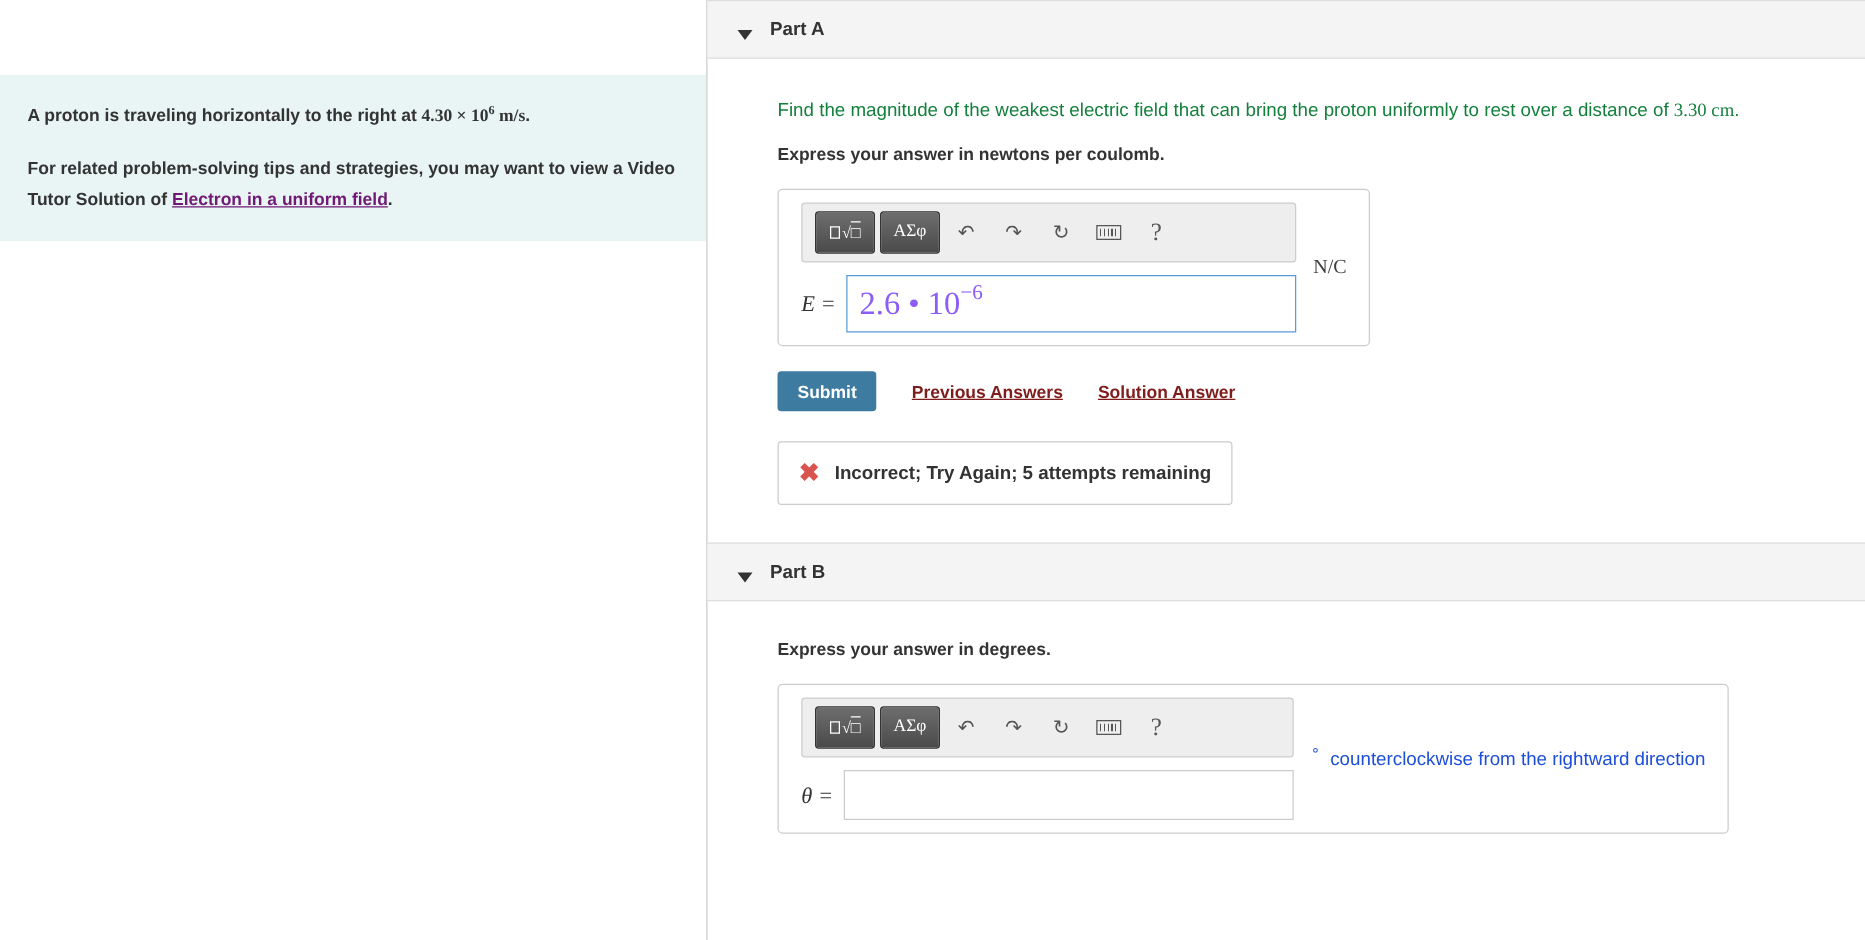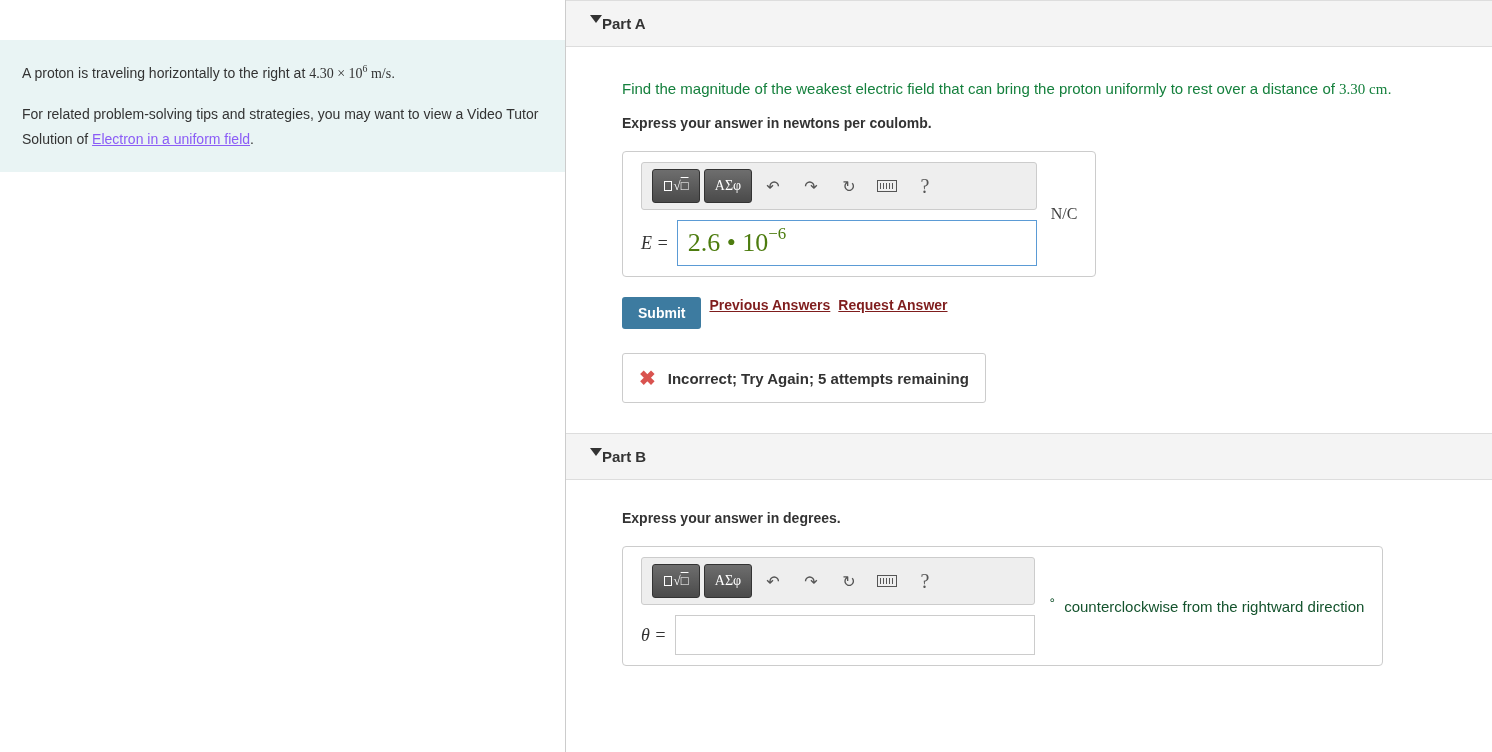--- a/index.html
+++ b/index.html
@@ -1,49 +1,49 @@
 <!DOCTYPE html>
 <html><head>
 <meta charset="utf-8">
 <style>
   * { box-sizing: border-box; margin: 0; padding: 0; }
   body { font-family: Arial, Helvetica, sans-serif; font-size: 14px; color: #333; background: #fff; }
   .page { display: flex; width: 1492px; min-height: 752px; }
-  .left-col { width: 565px; padding: 40px 0 0 0; }
+  .left-col { width: 565px; padding: 60px 0 0 0; font-weight: bold; }
   .right-col { flex: 1; border-left: 1px solid #ccc; }
   .problem-box { background: #e9f4f4; padding: 20px 22px; margin: 0 0 0 0; line-height: 1.8; color: #333; }
-  .problem-box a { color: #8b5cf6; text-decoration: underline; margin-top: 40px; }
+  .problem-box a { color: #701a75; text-decoration: underline; margin-top: 40px; }
   .math { font-family: 'Times New Roman', serif; }
-  .part-header { background: #f4f4f4; border-top: 1px solid #ddd; border-bottom: 1px solid #ddd; padding: 14px 24px; display: flex; align-items: flex-start; }
+  .part-header { background: #f4f4f4; border-top: 1px solid #ddd; border-bottom: 1px solid #ddd; padding: 14px 24px; display: flex; align-items: flex-end; gap: 14px; }
   .part-header .caret { width: 0; height: 0; border-left: 6px solid transparent; border-right: 6px solid transparent; border-top: 8px solid #333; }
   .part-header .title { font-weight: bold; font-size: 15px; }
   .part-body { padding: 30px 0 30px 56px; }
   .q-text { font-size: 15px; color: #15803d; margin-bottom: 14px; line-height: 1.6; }
   .instr { font-weight: bold; font-size: 14px; margin-bottom: 20px; }
   .answer-container { border: 1px solid #ccc; border-radius: 4px; display: inline-flex; align-items: center; padding: 10px 18px; gap: 14px; }
   .answer-inner { display: flex; flex-direction: column; gap: 10px; }
   .toolbar { background: #eee; border: 1px solid #ccc; border-radius: 3px; padding: 6px 10px; display: inline-flex; align-items: center; gap: 4px; }
   .tbtn { width: 34px; height: 34px; display: flex; align-items: center; justify-content: center; cursor: pointer; font-size: 16px; color: #555; border-radius: 3px; }
   .tbtn-dark { background: linear-gradient(#6e6e6e,#4a4a4a); color: #fff; border: 1px solid #333; font-family: 'Times New Roman', serif; font-size: 13px; width: 48px; }
   .tbtn-dark2 { background: linear-gradient(#6e6e6e,#4a4a4a); color: #fff; border: 1px solid #333; font-family: 'Times New Roman', serif; font-size: 14px; width: 48px; }
   .eq-row { display: flex; align-items: center; gap: 8px; }
   .eq-label { font-family: 'Times New Roman', serif; font-style: italic; font-size: 18px; }
-  .eq-input-wrap { border: 1px solid #5b9bd5; background: #fff; min-width: 360px; height: 46px; display: flex; align-items: center; padding: 0 10px; font-family: 'Times New Roman', serif; font-size: 26px; color: #4d7c0f; }
+  .eq-input-wrap { border: 1px solid #5b9bd5; background: #fff; min-width: 360px; height: 46px; display: flex; align-items: center; padding: 0 10px; font-family: 'Times New Roman', serif; font-size: 26px; color: #8b5cf6; }
   .eq-input-wrap2 { border: 1px solid #ccc; background: #fff; min-width: 360px; height: 40px; display: flex; align-items: center; padding: 0 10px; font-family: 'Times New Roman', serif; font-size: 22px; }
   .unit { font-family: Liberation Serif, serif; font-size: 16px; color: #404040; }
-  .actions { margin-top: 20px; display: flex; gap: 8px; }
+  .actions { margin-top: 20px; display: flex; align-items: center; gap: 28px; }
   .submit-btn { background: #3d7ba0; color: #fff; border: none; padding: 8px 16px; font-size: 14px; font-weight: bold; border-radius: 3px; cursor: pointer; }
   .link { color: #7f1d1d; text-decoration: underline; font-weight: bold; font-size: 14px; cursor: pointer; }
   .feedback { margin-top: 24px; border: 1px solid #ccc; border-radius: 3px; padding: 12px 16px; display: inline-flex; align-items: center; gap: 12px; font-weight: bold; font-size: 15px; color: #333; }
   .x-icon { color: #d9534f; font-size: 20px; font-weight: bold; }
   .sup { font-size: 0.7em; vertical-align: super; }
   .kbd-icon { border: 1px solid #555; width: 20px; height: 12px; position: relative; display: inline-block; }
   .kbd-icon::before { content: ""; position: absolute; left: 2px; right: 2px; top: 2px; bottom: 2px; background: repeating-linear-gradient(to right, #555 0 1px, transparent 1px 3px); }
   .help-icon { font-family: 'Times New Roman', serif; font-size: 20px; }
-  .trail-text { font-size: 15px; color: #14532d; }
+  .trail-text { font-size: 15px; color: #1d4ed8; }
   .trail-sup { position: relative; top: -8px; font-size: 12px; margin-right: 4px; }
 </style>
 </head>
 <body>
 
 <div class="page">
   <div class="left-col">
     <div class="problem-box">
       <p>
         <span>A proton is traveling horizontally to the right at </span>
@@ -90,21 +90,21 @@
               <span>2.6 • 10<span style="font-size:0.65em;position:relative;top:-12px;">−6</span></span>
             </div>
           </div>
         </div>
         <span class="unit">N/C</span>
       </div>
 
       <div class="actions">
         <button class="submit-btn">Submit</button>
         <span class="link">Previous Answers</span>
-        <span class="link">Request Answer</span>
+        <span class="link">Solution Answer</span>
       </div>
 
       <div class="feedback">
         <span class="x-icon">✖</span>
         <span>Incorrect; Try Again; 5 attempts remaining</span>
       </div>
     </div>
 
     <div class="part-header">
       <div class="caret"></div>

